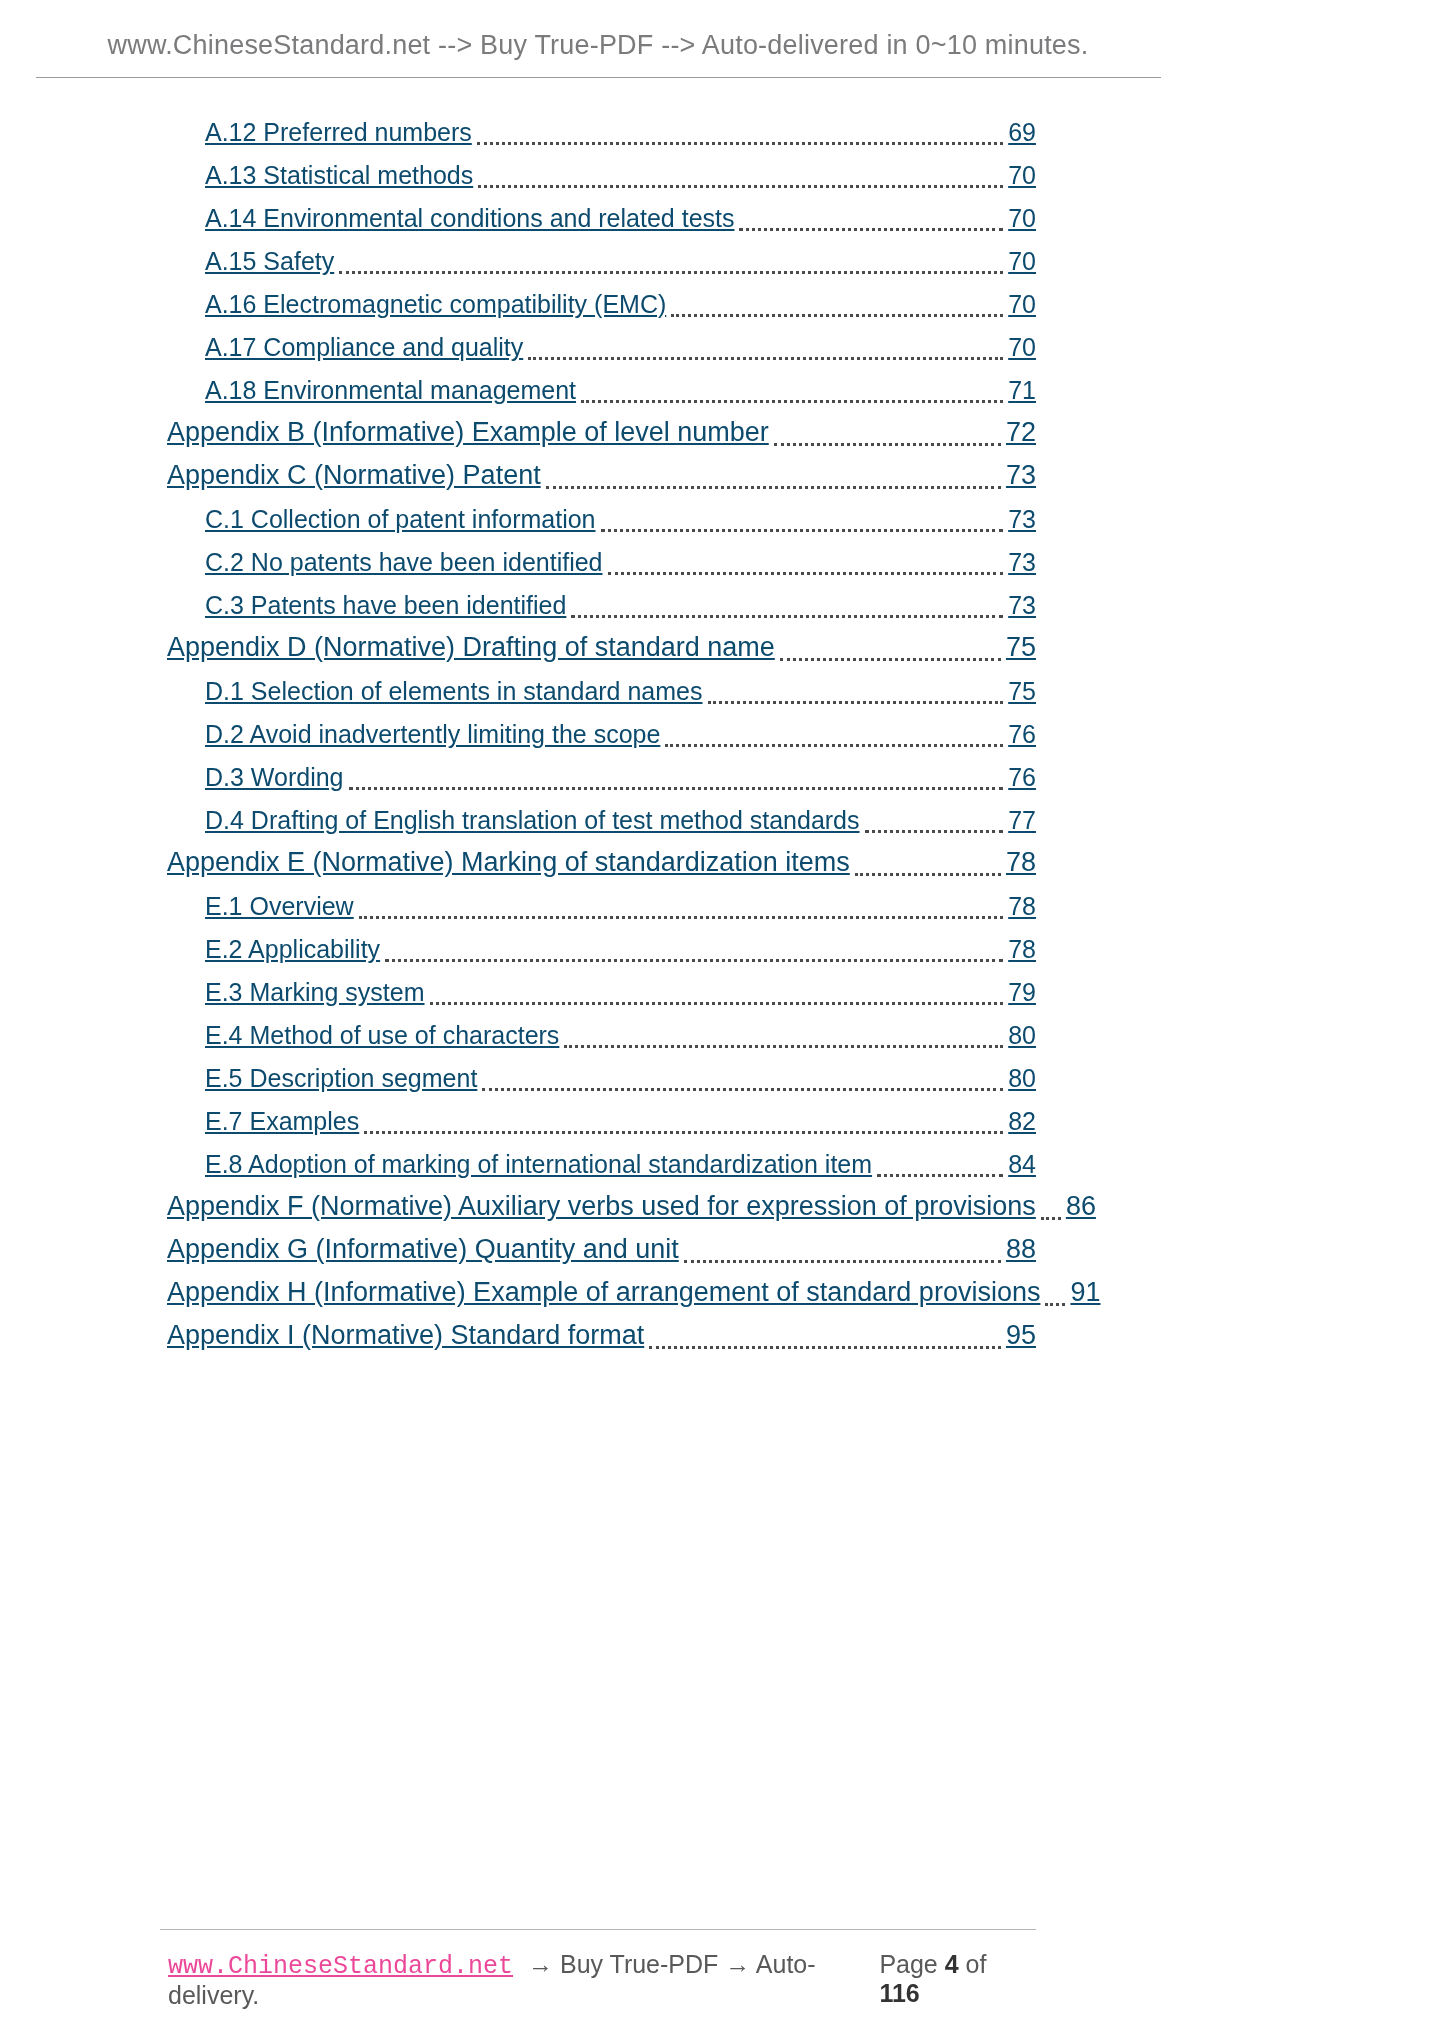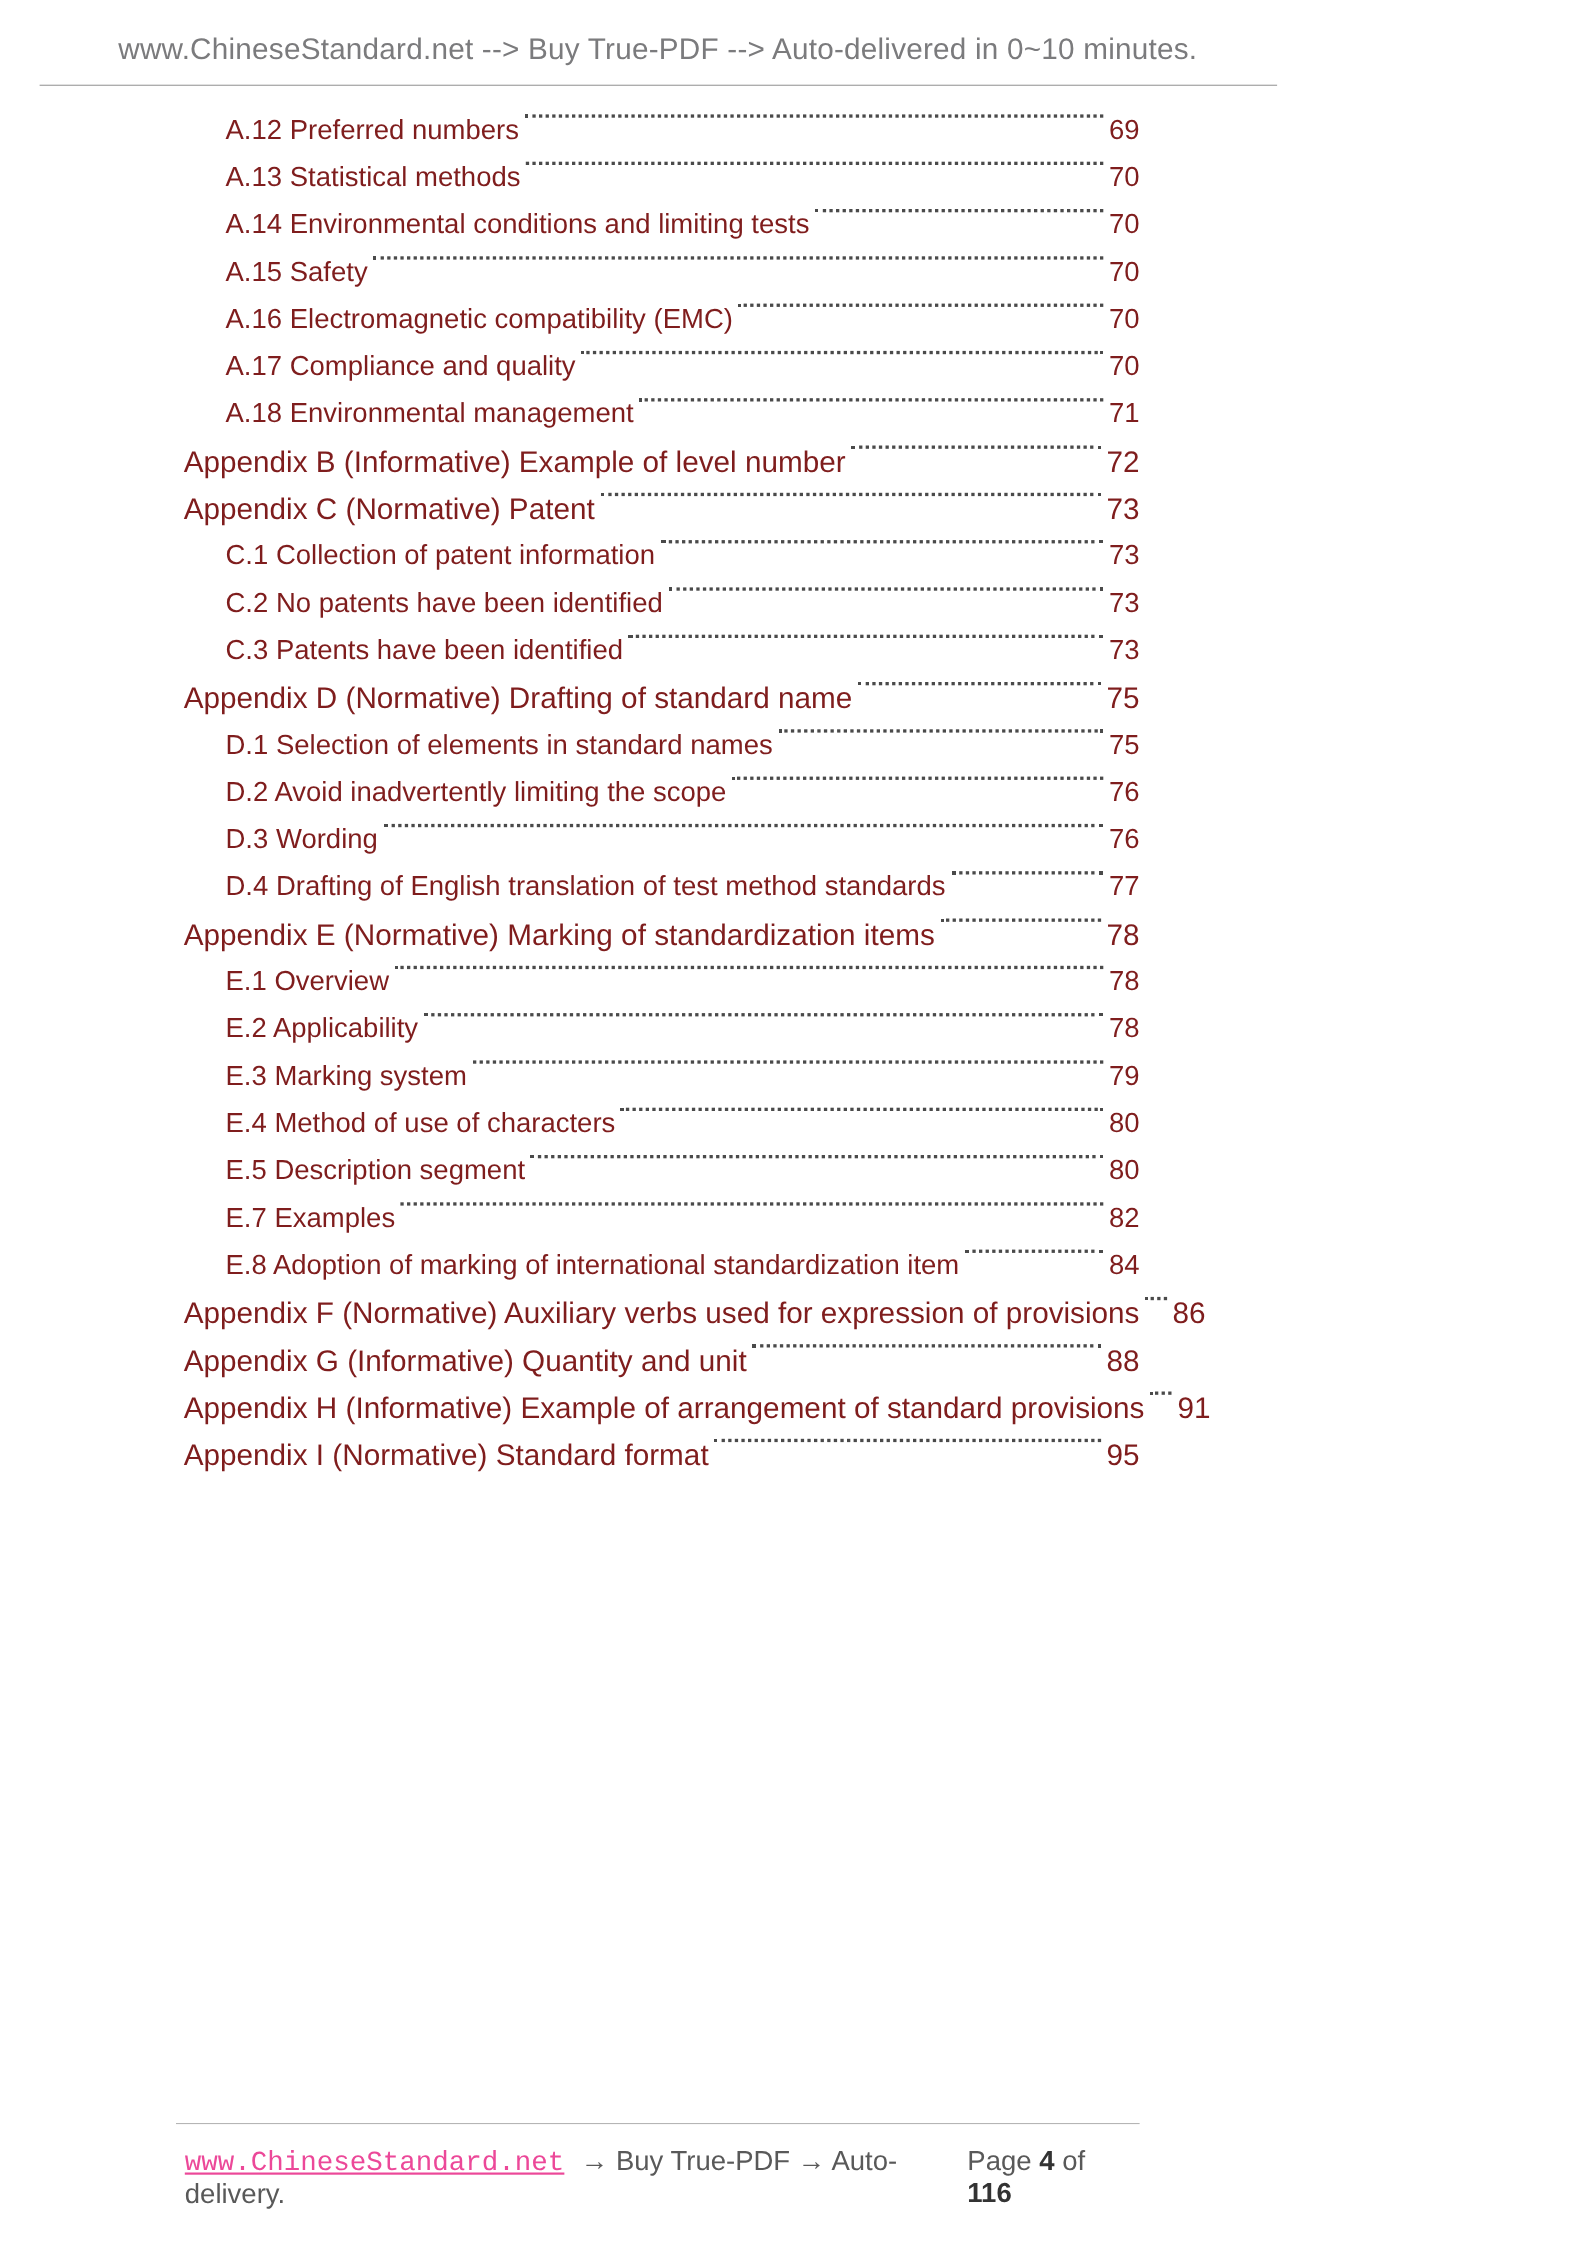--- a/index.html
+++ b/index.html
@@ -17,22 +17,22 @@
   }
   .header { text-align: center; padding-top: 30px; }
   .banner { font-size: 27px; color: #7b7b7d; letter-spacing: 0.2px; }
   .doc-id { font-size: 20px; color: #7b7b7d; margin-top: 9px; }
   .rule {
     border: none; border-top: 1px solid #9a9a9a;
     width: 1125px; margin: 16px auto 0;
   }
   .toc { padding: 26px 160px 0 160px; }
   .toc-row {
-    display: flex; align-items: flex-start;
-    height: 43px; color: #7f1d1d;
+    display: flex; align-items: flex-end;
+    height: 43px; color: #0c4a6e; text-decoration: underline;
   }
   .toc-row.lvl1 { font-size: 27px; padding-left: 7px; }
   .toc-row.lvl2 { font-size: 25px; padding-left: 45px; }
   .toc-label { white-space: nowrap; }
   .leader {
     flex: 1;
     border-bottom: 3px dotted #4a4a4a;
     margin: 0 5px 2px 5px;
     min-width: 20px;
   }
@@ -67,21 +67,21 @@
         <span class="toc-label">A.12 Preferred numbers</span>
         <span class="leader"></span>
         <span class="toc-page">69</span>
       </div>
       <div class="toc-row lvl2">
         <span class="toc-label">A.13 Statistical methods</span>
         <span class="leader"></span>
         <span class="toc-page">70</span>
       </div>
       <div class="toc-row lvl2">
-        <span class="toc-label">A.14 Environmental conditions and limiting tests</span>
+        <span class="toc-label">A.14 Environmental conditions and related tests</span>
         <span class="leader"></span>
         <span class="toc-page">70</span>
       </div>
       <div class="toc-row lvl2">
         <span class="toc-label">A.15 Safety</span>
         <span class="leader"></span>
         <span class="toc-page">70</span>
       </div>
       <div class="toc-row lvl2">
         <span class="toc-label">A.16 Electromagnetic compatibility (EMC)</span>

